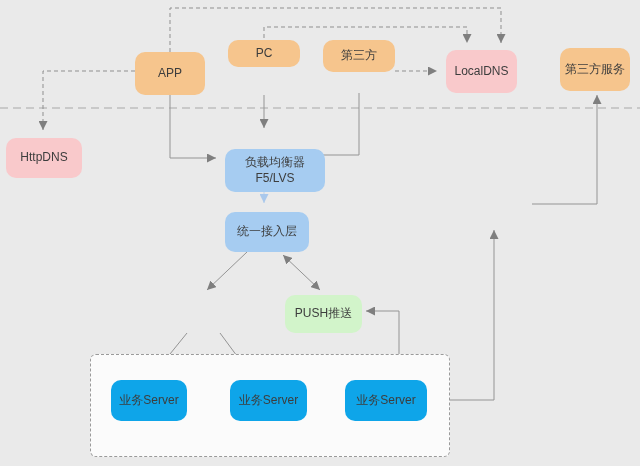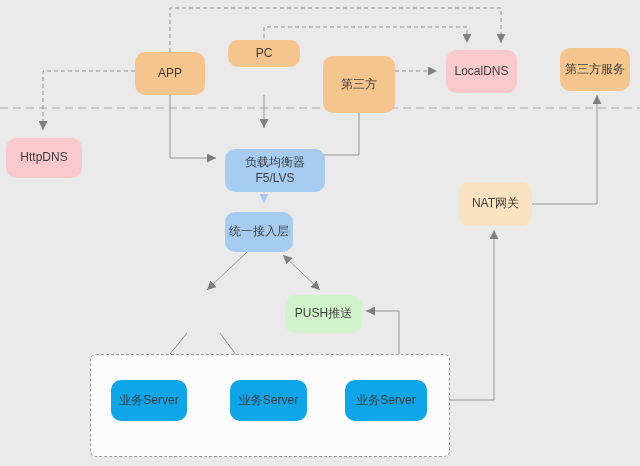--- a/index.html
+++ b/index.html
@@ -79,43 +79,40 @@
   </svg>
 
   <div class="container-box"></div>
 
   <div class="node orange" style="left:135px;top:52px;width:70px;height:43px">
     <span>APP</span>
   </div>
   <div class="node orange" style="left:228px;top:40px;width:72px;height:27px">
     <span>PC</span>
   </div>
-  <div class="node orange" style="left:323px;top:56px;width:72px;height:57px">
+  <div class="node orange" style="left:323px;top:40px;width:72px;height:32px">
     <span>第三方</span>
   </div>
   <div class="node pink" style="left:446px;top:50px;width:71px;height:43px">
     <span>LocalDNS</span>
   </div>
   <div class="node orange" style="left:560px;top:48px;width:70px;height:43px">
     <span>第三方服务</span>
   </div>
 
   <div class="node pink" style="left:6px;top:138px;width:76px;height:40px">
     <span>HttpDNS</span>
   </div>
   <div class="node blue" style="left:225px;top:149px;width:100px;height:43px">
     <span class="lb-label">
       <span>负载均衡器</span>
       <span>F5/LVS</span>
     </span>
   </div>
-  <div class="node cream" style="left:459px;top:182px;width:73px;height:44px">
-    <span>NAT网关</span>
-  </div>
-  <div class="node blue" style="left:225px;top:212px;width:68px;height:40px">
+  <div class="node blue" style="left:225px;top:212px;width:84px;height:40px">
     <span>统一接入层</span>
   </div>
 
   <div class="node green" style="left:285px;top:295px;width:77px;height:38px">
     <span>PUSH推送</span>
   </div>
 
   <div class="node mint" style="left:111px;top:380px;width:76px;height:41px">
     <span>业务Server</span>
   </div>

